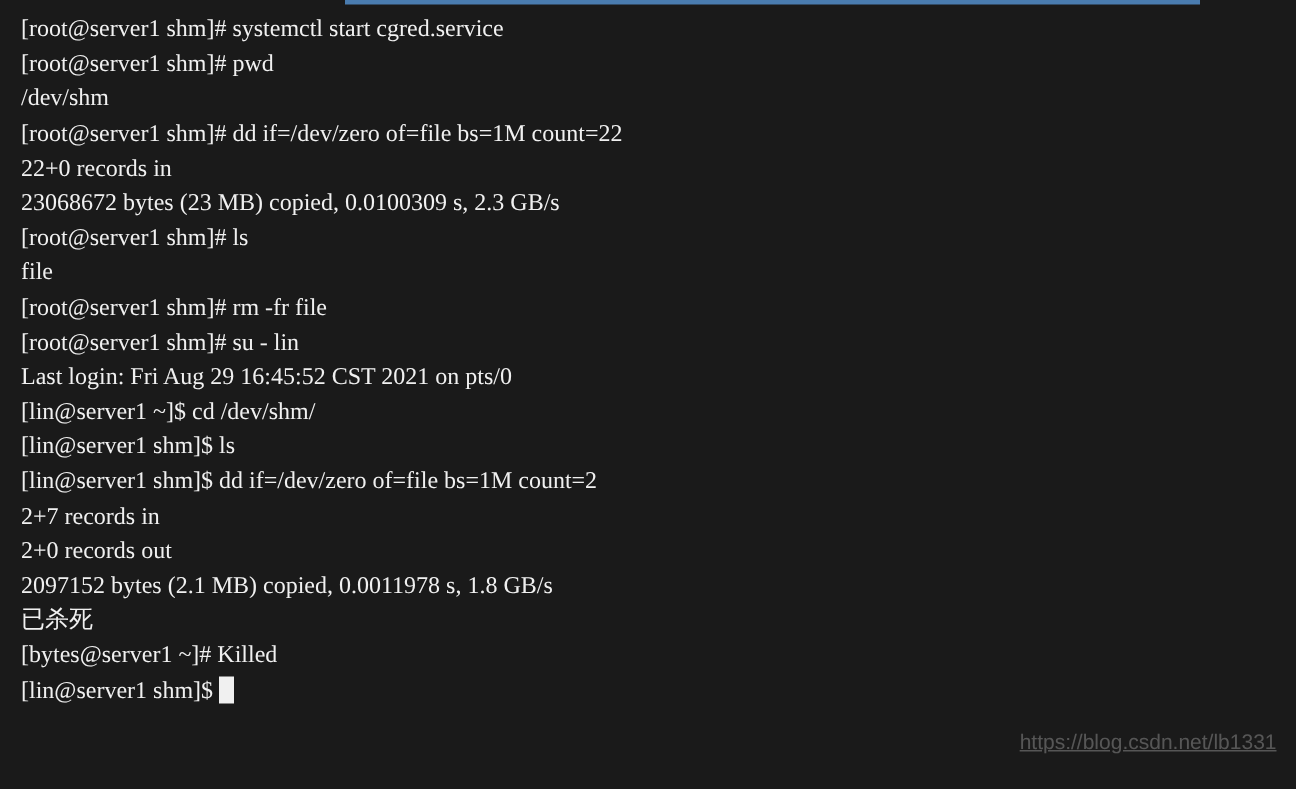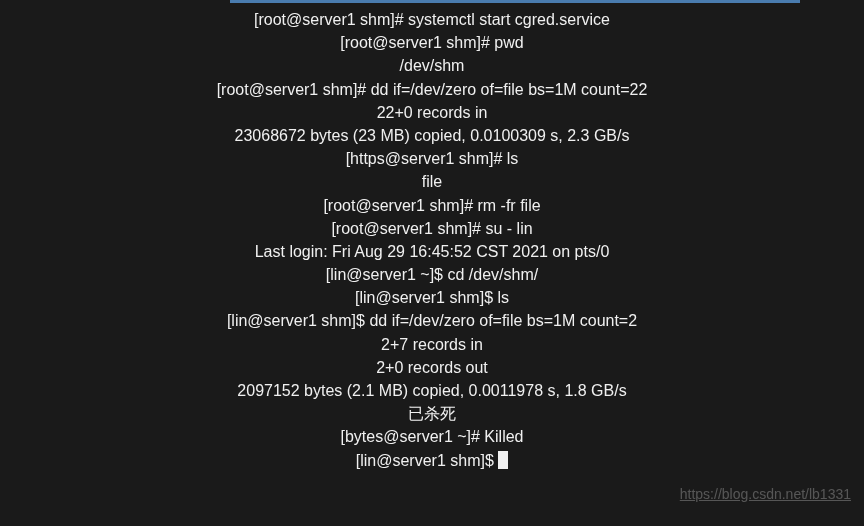--- a/index.html
+++ b/index.html
@@ -14,22 +14,21 @@
       line-height: 1.45;
       color: #f0f0f0;
       width: 864px;
       height: 526px;
       overflow: hidden;
       position: relative;
       padding: 8px 14px;
     }
     .terminal-line {
       white-space: pre;
-      font-family: Liberation Sans, sans-serif;
-      text-align: center;
+      font-family: Liberation Serif, serif;
     }
     .cursor {
       display: inline-block;
       width: 10px;
       height: 18px;
       background: #f0f0f0;
       vertical-align: text-bottom;
     }
     .watermark {
       position: absolute;
@@ -54,21 +53,21 @@
 
 <div class="top-bar"></div>
 
 <div class="terminal">
   <div class="terminal-line">[root@server1 shm]# systemctl start cgred.service</div>
   <div class="terminal-line">[root@server1 shm]# pwd</div>
   <div class="terminal-line">/dev/shm</div>
   <div class="terminal-line">[root@server1 shm]# dd if=/dev/zero of=file bs=1M count=22</div>
   <div class="terminal-line">22+0 records in</div>
   <div class="terminal-line">23068672 bytes (23 MB) copied, 0.0100309 s, 2.3 GB/s</div>
-  <div class="terminal-line">[https@server1 shm]# ls</div>
+  <div class="terminal-line">[root@server1 shm]# ls</div>
   <div class="terminal-line">file</div>
   <div class="terminal-line">[root@server1 shm]# rm -fr file</div>
   <div class="terminal-line">[root@server1 shm]# su - lin</div>
   <div class="terminal-line">Last login: Fri Aug 29 16:45:52 CST 2021 on pts/0</div>
   <div class="terminal-line">[lin@server1 ~]$ cd /dev/shm/</div>
   <div class="terminal-line">[lin@server1 shm]$ ls</div>
   <div class="terminal-line">[lin@server1 shm]$ dd if=/dev/zero of=file bs=1M count=2</div>
   <div class="terminal-line">2+7 records in</div>
   <div class="terminal-line">2+0 records out</div>
   <div class="terminal-line">2097152 bytes (2.1 MB) copied, 0.0011978 s, 1.8 GB/s</div>

